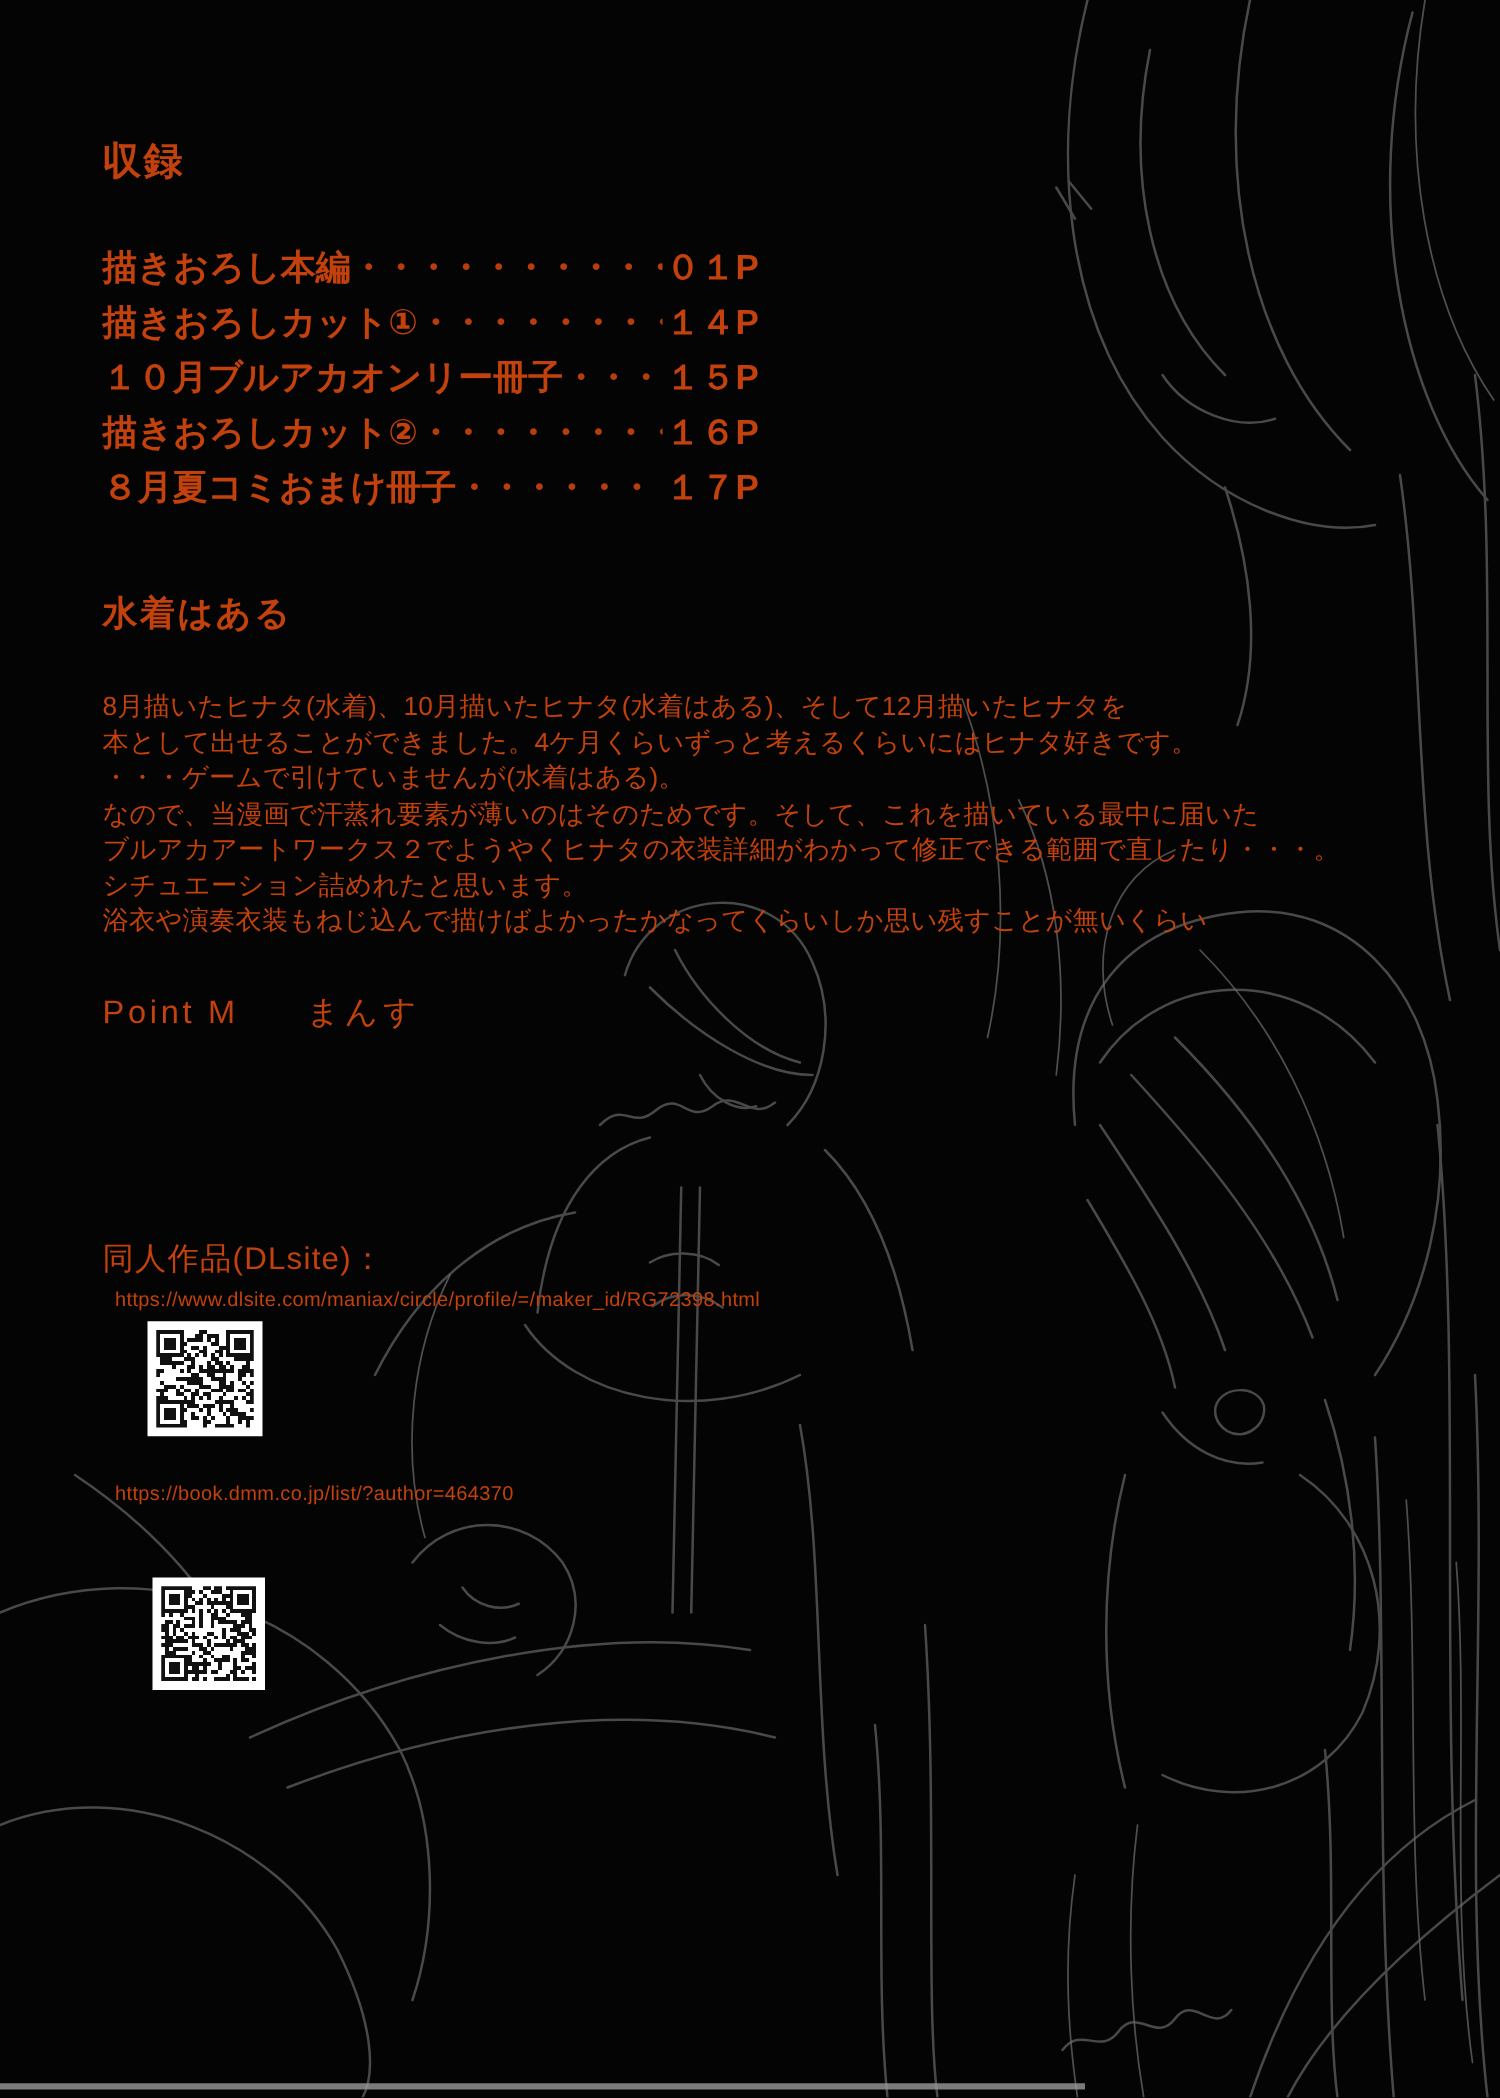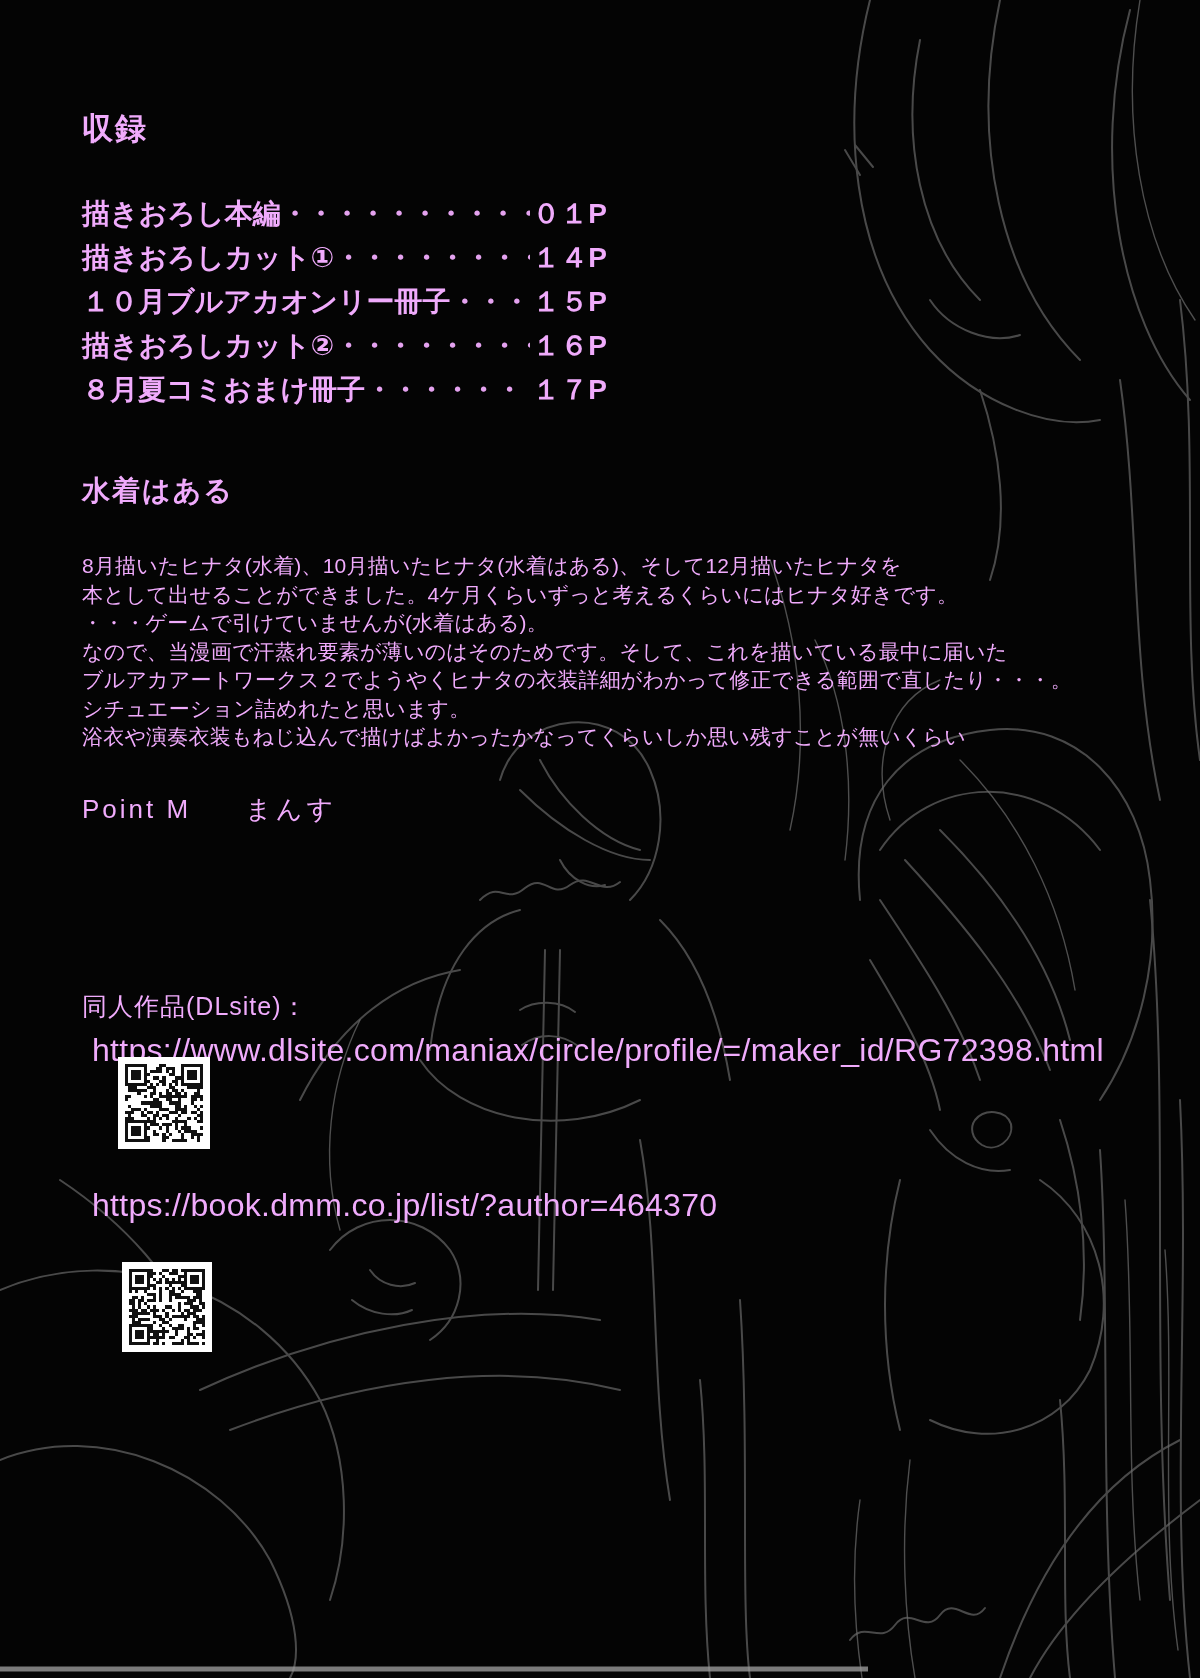--- a/index.html
+++ b/index.html
@@ -2,21 +2,21 @@
 <html><head>
 <meta charset="utf-8">
 <style>
   html,body{margin:0;padding:0;background:#000;}
   .page{
     position:relative;
     width:1200px;height:1678px;
     background:#040404;
     overflow:hidden;
     font-family:"Liberation Sans","DejaVu Sans",sans-serif;
-    color:#f0abfc;
+    color:#c2410c;
   }
   .sketch{position:absolute;inset:0;z-index:0;}
   .layer{position:absolute;z-index:2;}
 
   
   .toc{left:82px;top:108px;width:525px;}
   .toc-heading{font-size:31px;font-weight:700;letter-spacing:2px;}
   .toc-list{margin-top:42px;text-align:right;}
   .toc-row{display:flex;align-items:baseline;font-size:28px;font-weight:600;
            line-height:44px;white-space:nowrap;}
@@ -29,21 +29,21 @@
   .aw-body{margin-top:42px;font-size:21px;font-weight:500;line-height:28.5px;
            letter-spacing:0.2px;white-space:nowrap;}
   .credit{left:82px;top:792px;font-size:26px;font-weight:500;letter-spacing:3px;}
   .credit-author{margin-left:54px;letter-spacing:4px;}
 
   
   .linkblock{left:82px;width:1080px;}
   .lb-dlsite{top:990px;}
   .lb-fanza{top:1178px;}
   .lb-label{font-size:25px;font-weight:500;letter-spacing:1px;}
-  .lb-url{margin-top:9px;margin-left:10px;font-size:32px;font-weight:400;
+  .lb-url{margin-top:9px;margin-left:10px;font-size:16px;font-weight:400;
           letter-spacing:0.3px;white-space:nowrap;}
 
   
   .qr{position:absolute;z-index:2;background:#fff;padding:7px;line-height:0;}
   .qr-1{left:118px;top:1057px;}
   .qr-2{left:122px;top:1262px;}
 </style>
 </head>
 <body>
 

